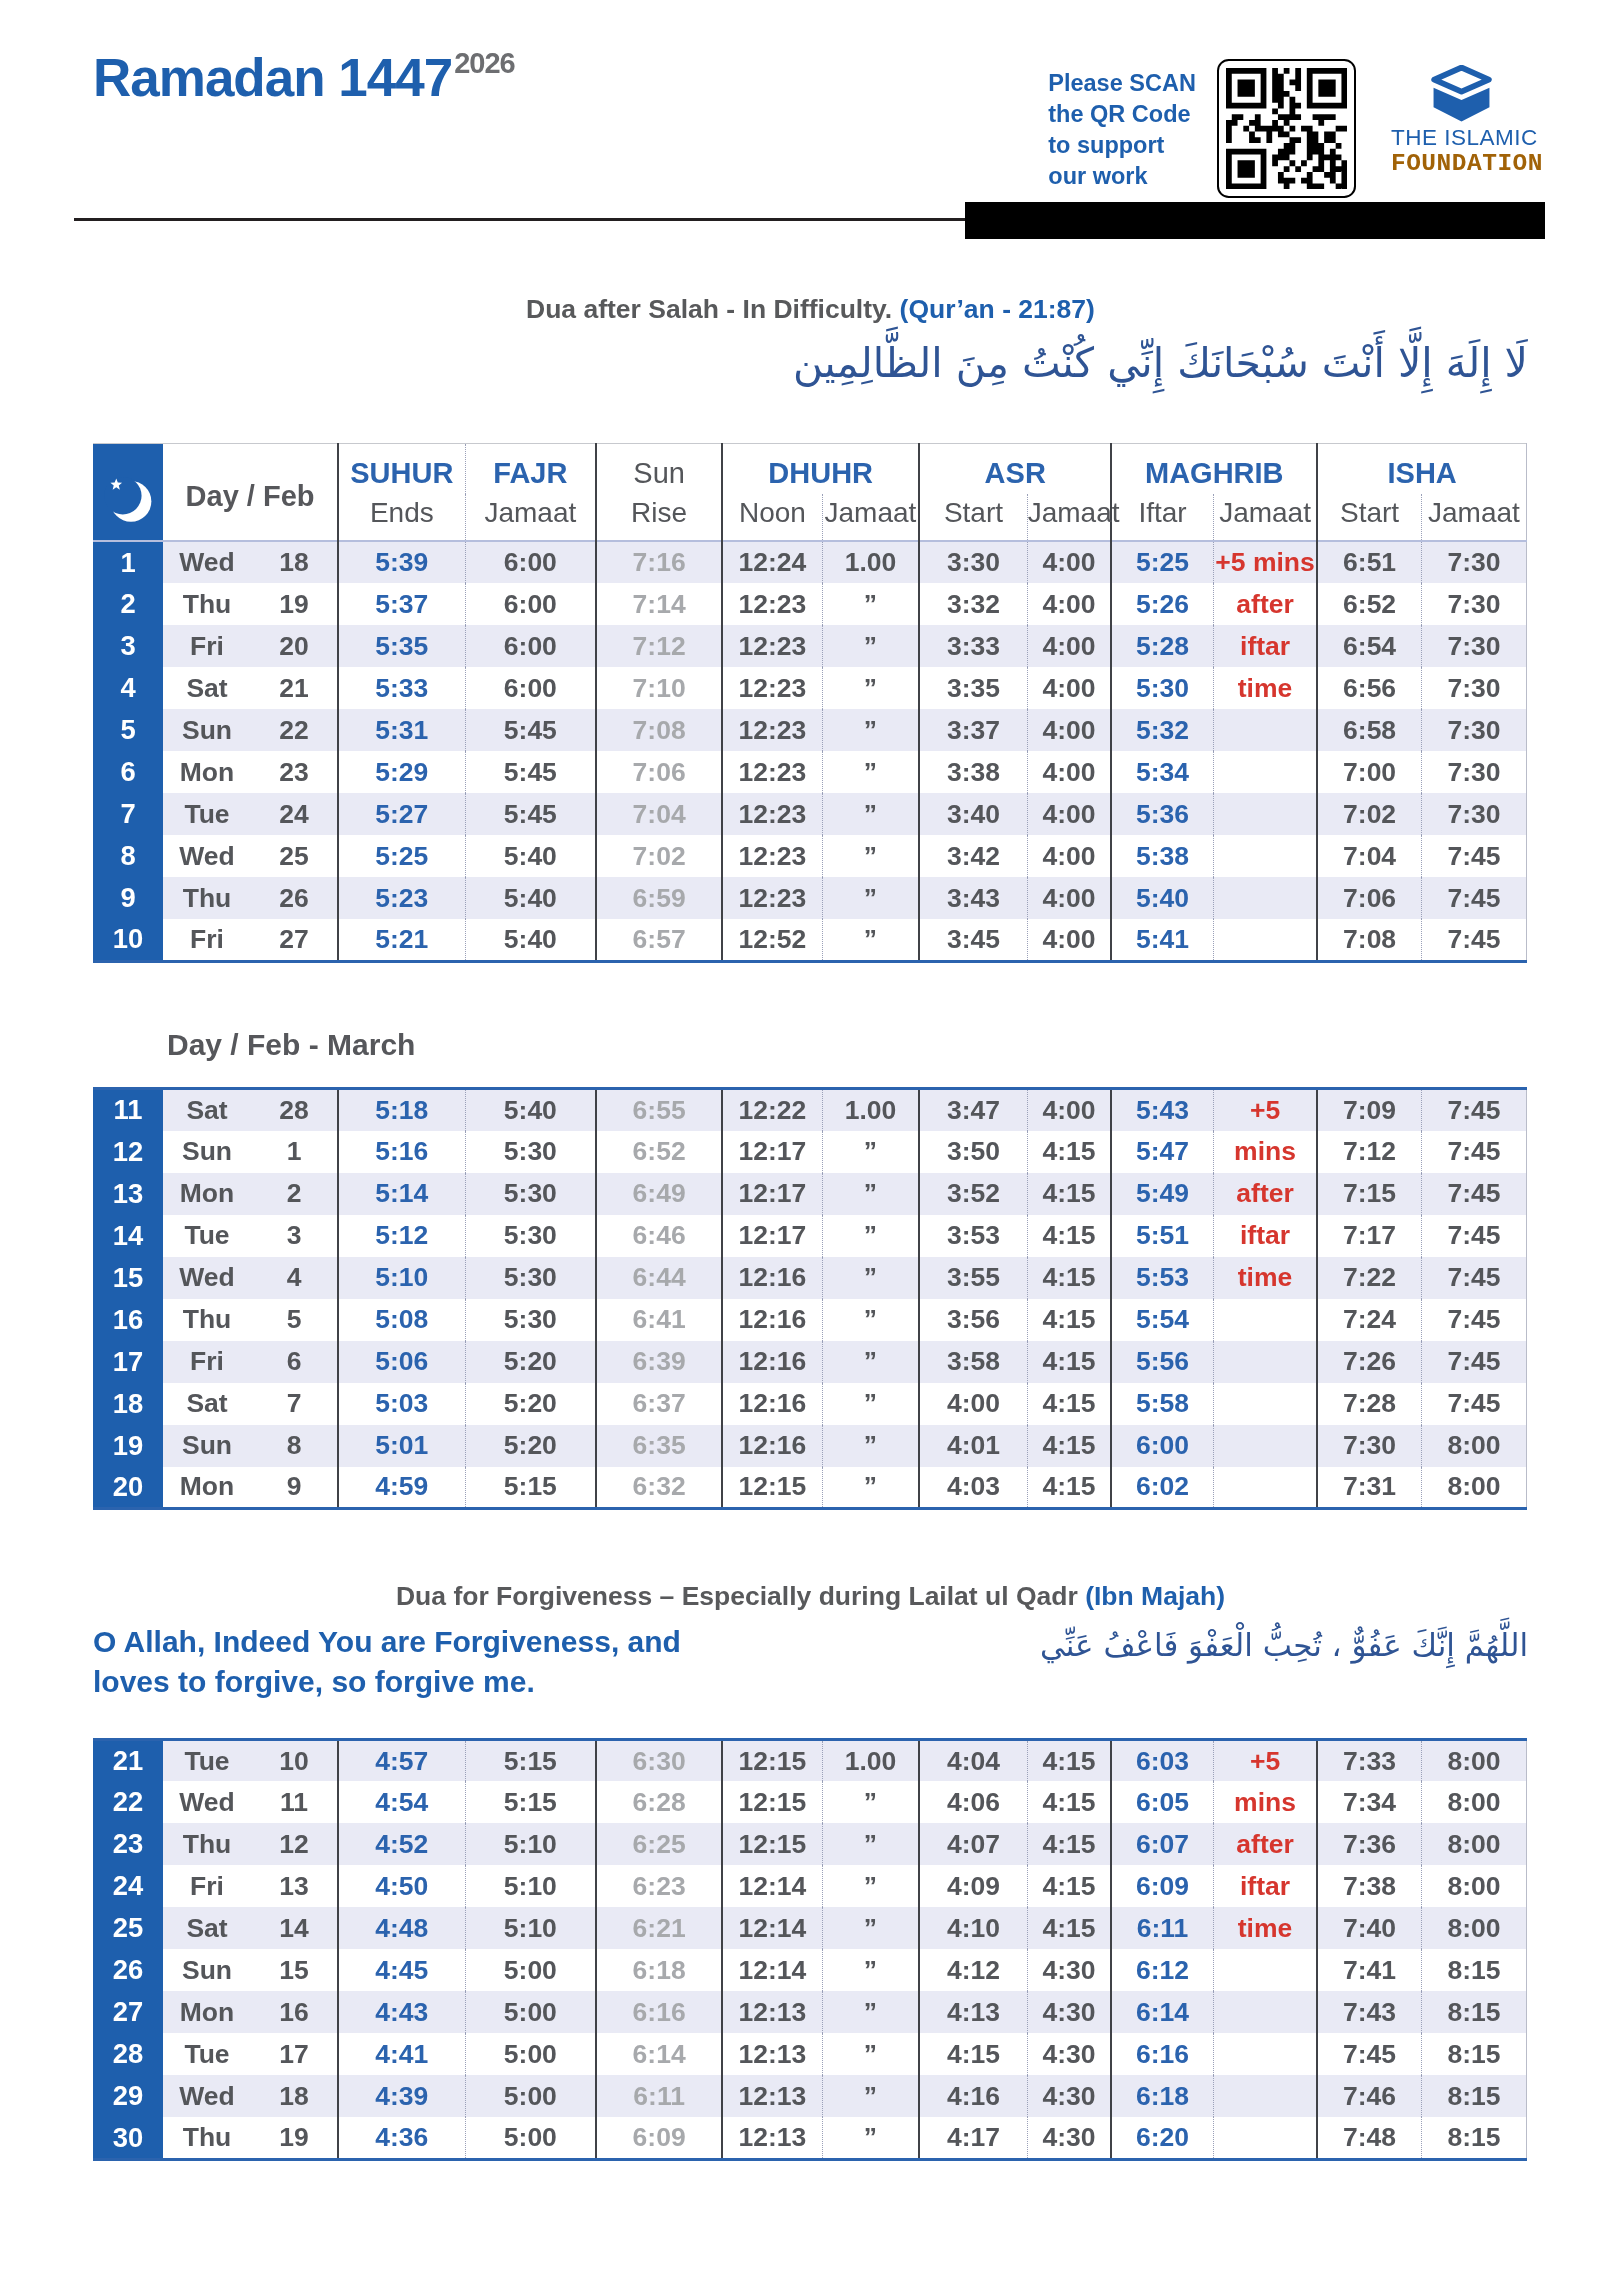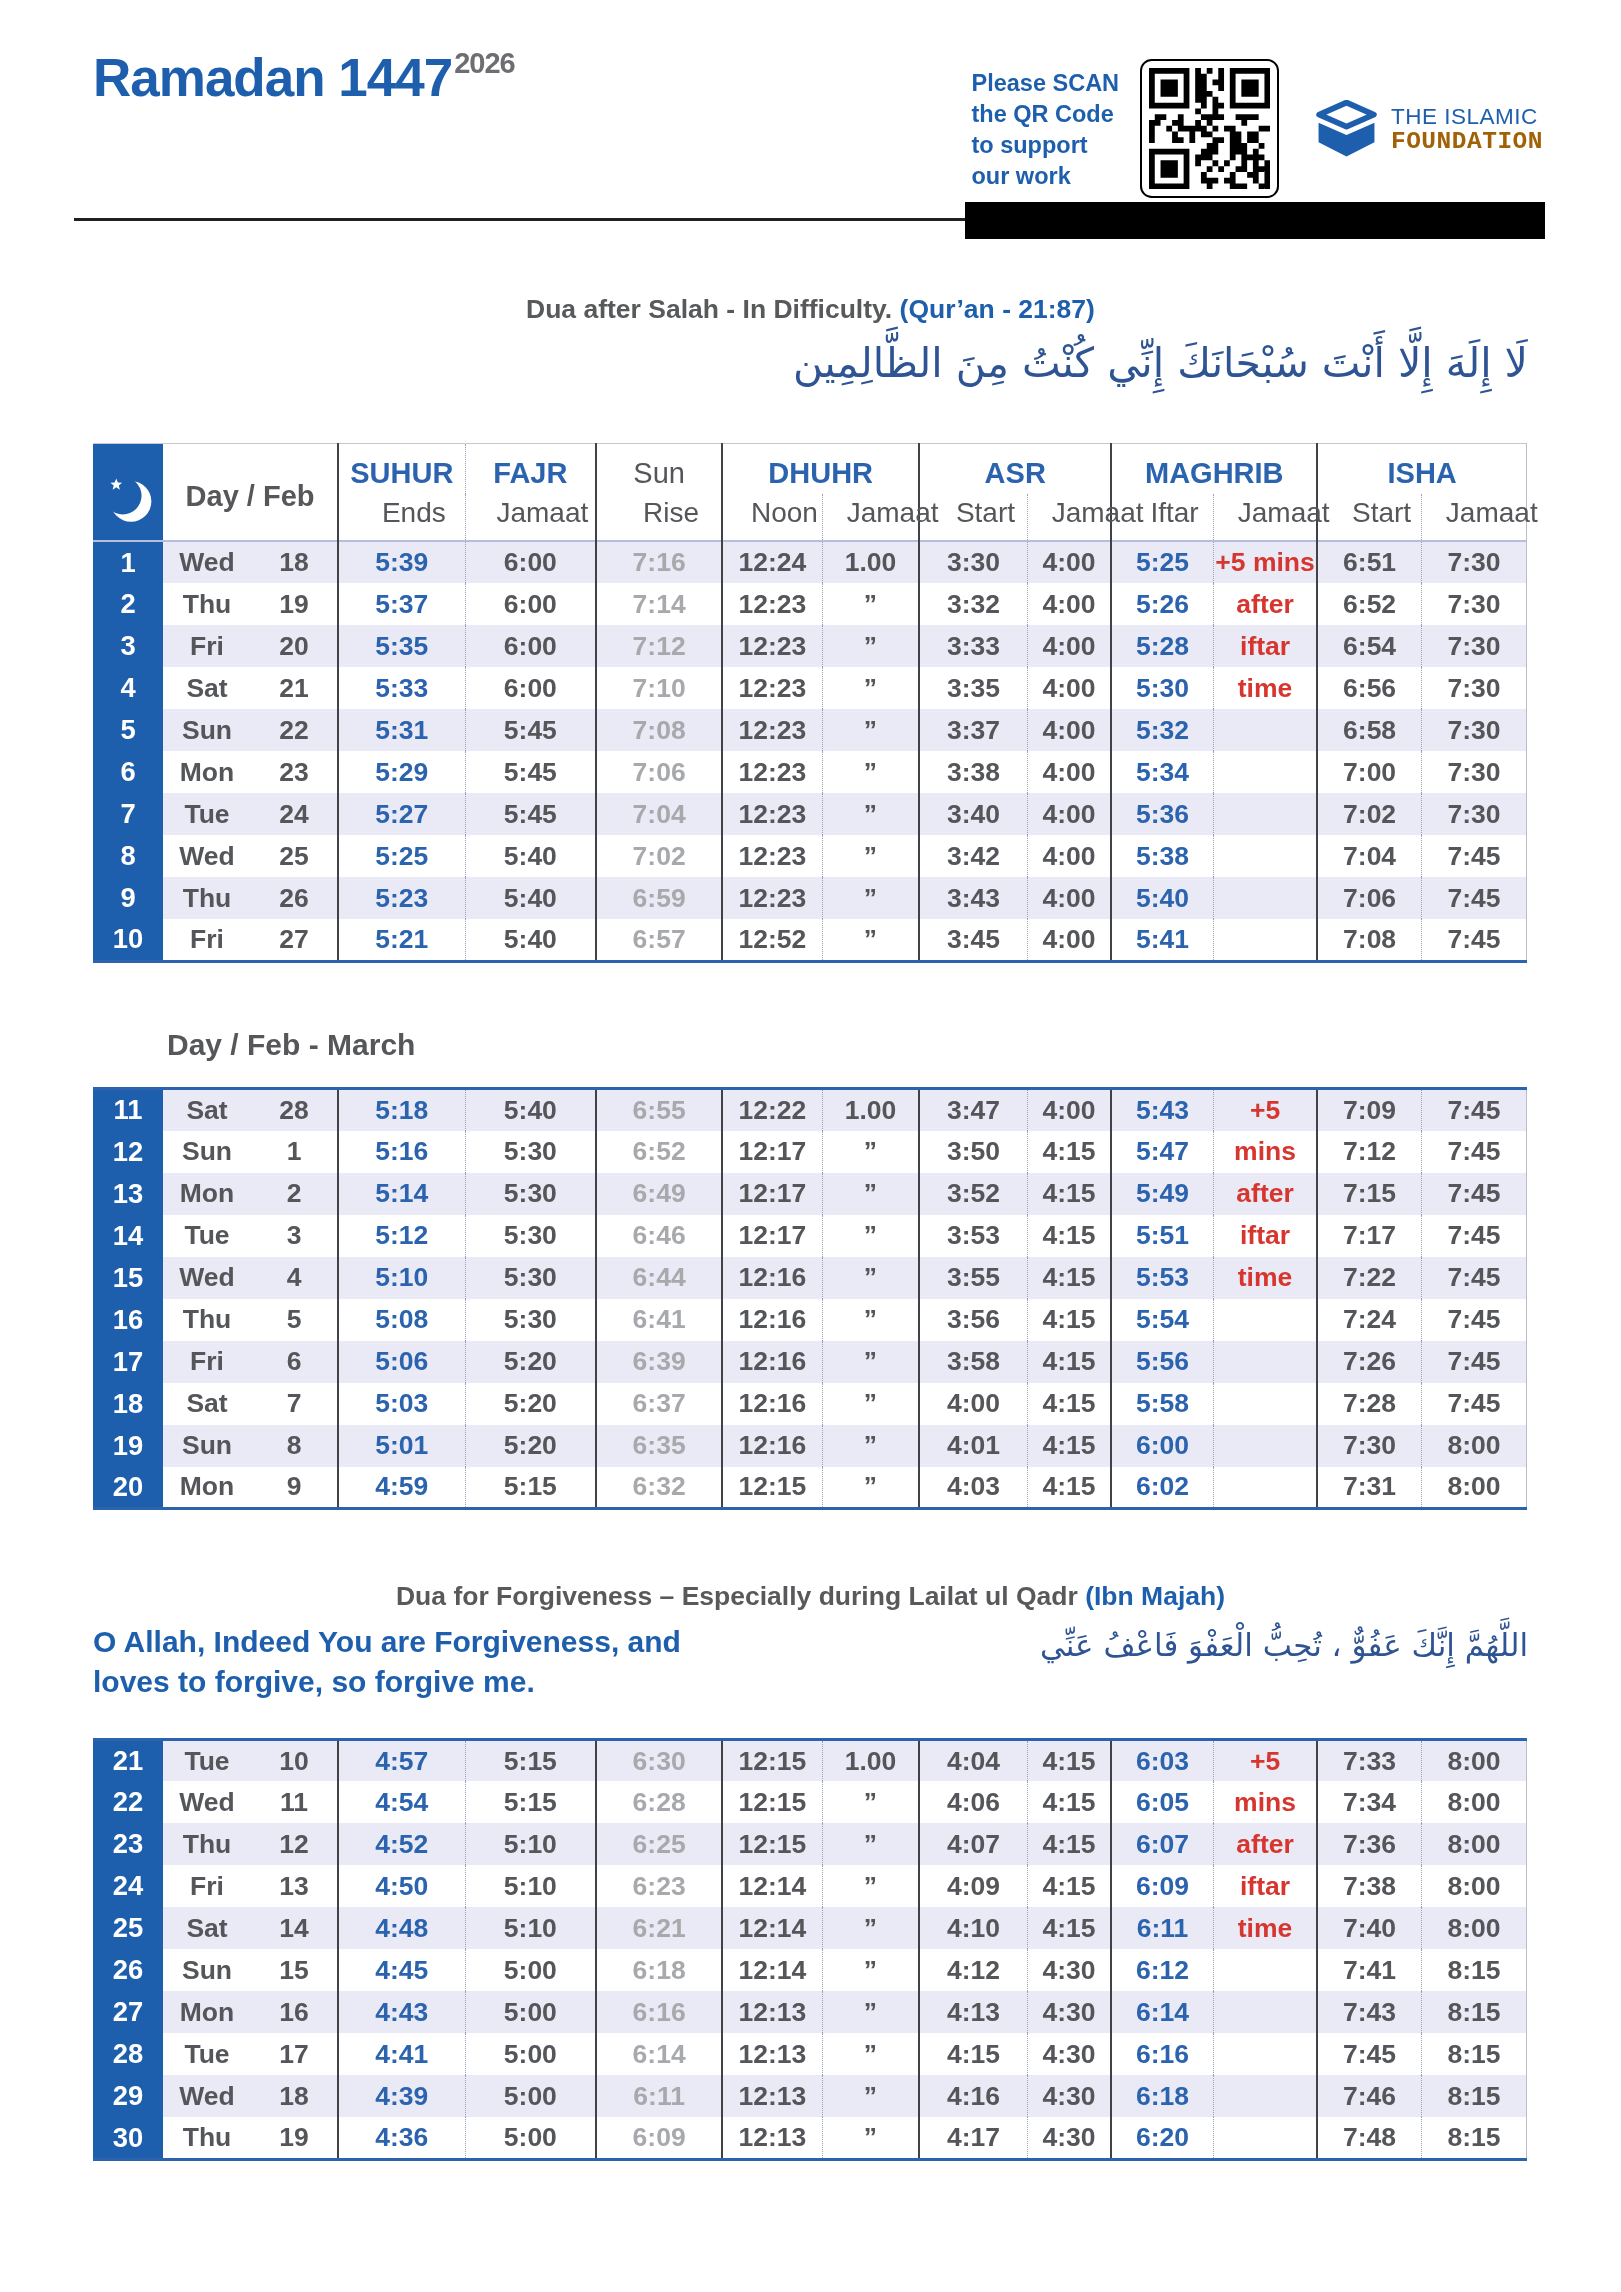--- a/index.html
+++ b/index.html
@@ -14,21 +14,21 @@
   
   .header-top { display:flex; align-items:flex-start; margin:51px 78px 0 93px; }
   .title-block { flex:1 1 auto; }
   .ramadan-title { font-size:53px; font-weight:bold; color:#1e5fad; line-height:1; letter-spacing:-1px; }
   .ramadan-title sup { font-size:29px; color:#6d6e71; font-weight:bold; position:relative; top:-3.9px; margin-left:2px; }
   .mosque-name { font-size:69px; font-weight:bold; color:#56575b; letter-spacing:-1px; line-height:1.06; margin-top:5.9px; }
   .support-block { display:flex; align-items:center; margin-top:7.8px; }
   .qr-caption { width:155px; font-size:23.5px; font-weight:bold; color:#1e5fad; line-height:1.32; margin-right:13.7px; margin-top:3.9px; }
   .qr-box { width:139px; height:139px; border:2.9px solid #000; border-radius:11.8px; padding:6.9px; background:#fff; }
   .qr-box svg { width:100%; height:100%; display:block; }
-  .logo-block { display:flex; align-items:center; margin-left:35px; margin-top:49px; }
+  .logo-block { display:flex; align-items:center; margin-left:35px; margin-top:14px;flex-direction:column; }
   .cube-icon { width:65px; height:61px; margin-right:11.8px; }
   .logo-text { line-height:1.1; }
   .logo-line1 { font-size:22.5px; color:#1e5fad; letter-spacing:0.5px; }
   .logo-line2 { font-size:24.5px; color:#a16207; font-weight:bold; letter-spacing:0.5px;font-family:Liberation Mono, monospace; }
 
   .rule-row { position:relative; height:37px; margin:3.9px 76px 0 74px; }
   .rule-line { position:absolute; left:0; right:0; top:16.7px; height:2.9px; background:#231f20; }
   .rule-bar  { position:absolute; right:0; top:0; width:580px; height:37px; background:#000; }
 
   
@@ -54,21 +54,21 @@
   col.w-suhur{width:127px;} col.w-fajr{width:131px;} col.w-sun{width:126px;}
   col.w-noon{width:100px;} col.w-noonj{width:97px;}
   col.w-asrs{width:108px;} col.w-asrj{width:84px;}
   col.w-iftar{width:102px;} col.w-mnote{width:104px;}
   col.w-ishas{width:104px;} col.w-ishaj{width:105px;}
 
   .timetable th, .timetable td { text-align:center; vertical-align:middle; }
   .timetable td { height:42px; font-size:26.5px; font-weight:bold; color:#54565a; }
   thead th { background:#fff; }
   .h-row1 th { height:51px; padding-top:9.8px; font-size:29px; }
-  .h-row2 th { height:47px; padding-bottom:7.8px; font-size:28px; font-weight:normal; color:#54565a;padding-left:24px; }
+  .h-row2 th { height:47px; padding-bottom:7.8px; font-size:28px; font-weight:normal; color:#54565a; }
   .h-main { font-weight:bold; color:#2b63ae; }
   .h-gray { font-weight:normal; color:#54565a; }
   .h-sub-blue { font-weight:bold; color:#2b63ae; }
   .c-dayfeb { font-size:30px; font-weight:bold; color:#56575b; }
 
   
   .bl-solid { border-left:2px solid #404247; }
   .bl-dot   { border-left:1px dotted #9aa0b8; }
 
   

